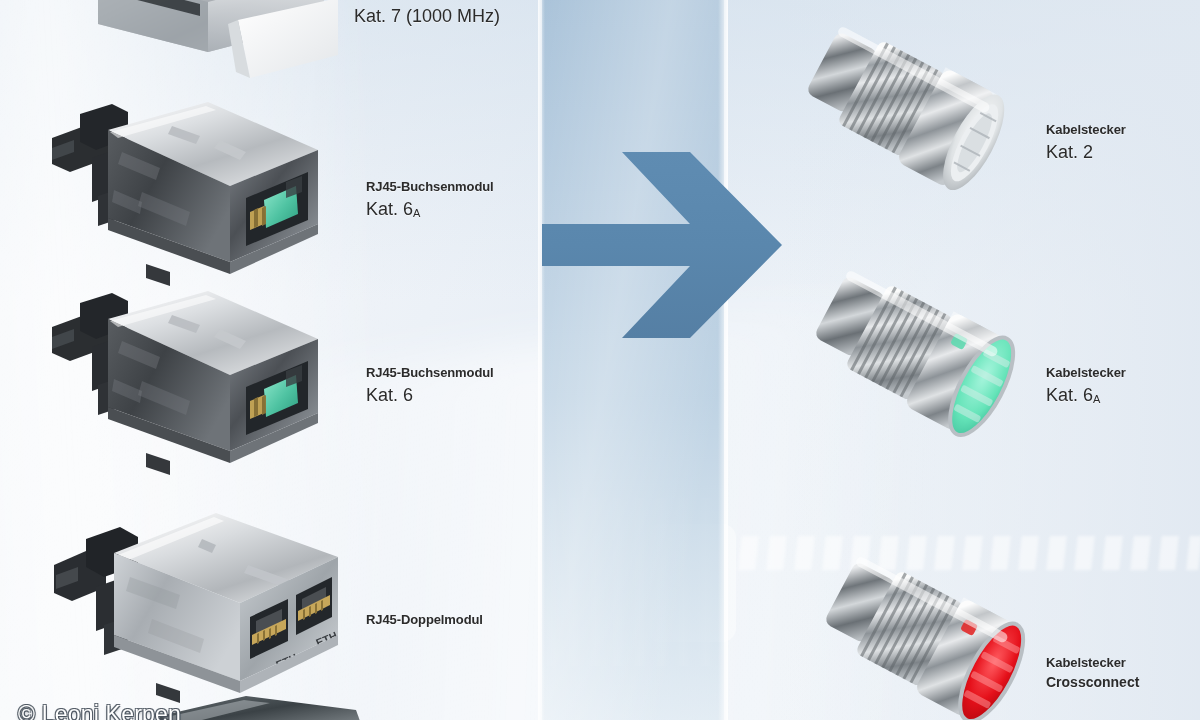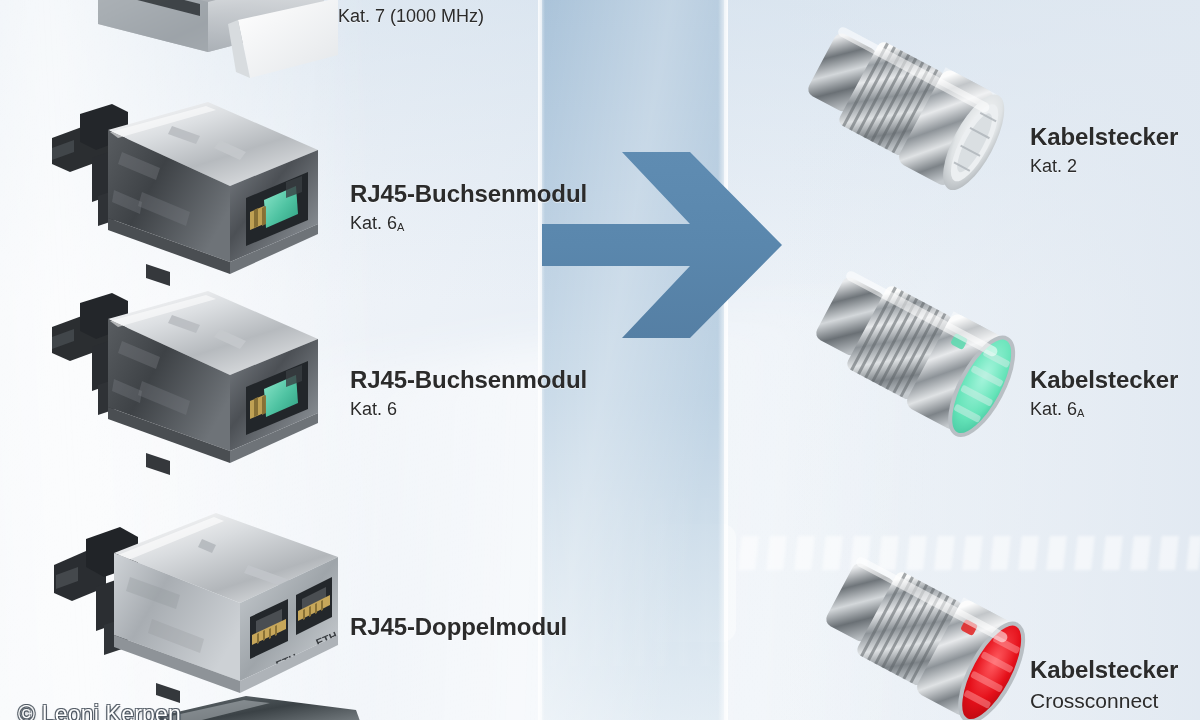--- a/index.html
+++ b/index.html
@@ -101,24 +101,25 @@
   
   .product { position: absolute; }
   .product svg { display: block; }
 
   
   .label {
     position: absolute;
     color: #2b2b2b;
     line-height: 1.28;
     text-shadow: 0 1px 0 rgba(255,255,255,.55);
-  }
-  .label .l1 { font-size: 24px; font-weight: bold; letter-spacing: -.1px; white-space: nowrap; }
+    padding-left: 16px;
+  }
+  .label .l1 { font-size: 13px; font-weight: bold; letter-spacing: -.1px; white-space: nowrap; }
   .label .l2 { font-size: 18px; font-weight: normal; white-space: nowrap; margin-top: 2px; }
-  .label .l2.bold { font-weight: normal; font-size: 21px; }
+  .label .l2.bold { font-weight: bold; font-size: 14px; }
   .label sub { font-size: 11px; vertical-align: -2px; }
 
   
   .copyright {
     position: absolute; left: 18px; top: 701px;
     font-size: 23px;
     color: #ffffff;
     letter-spacing: .2px;
     text-shadow:
       -1px -1px 0 rgba(70,80,90,.85),

